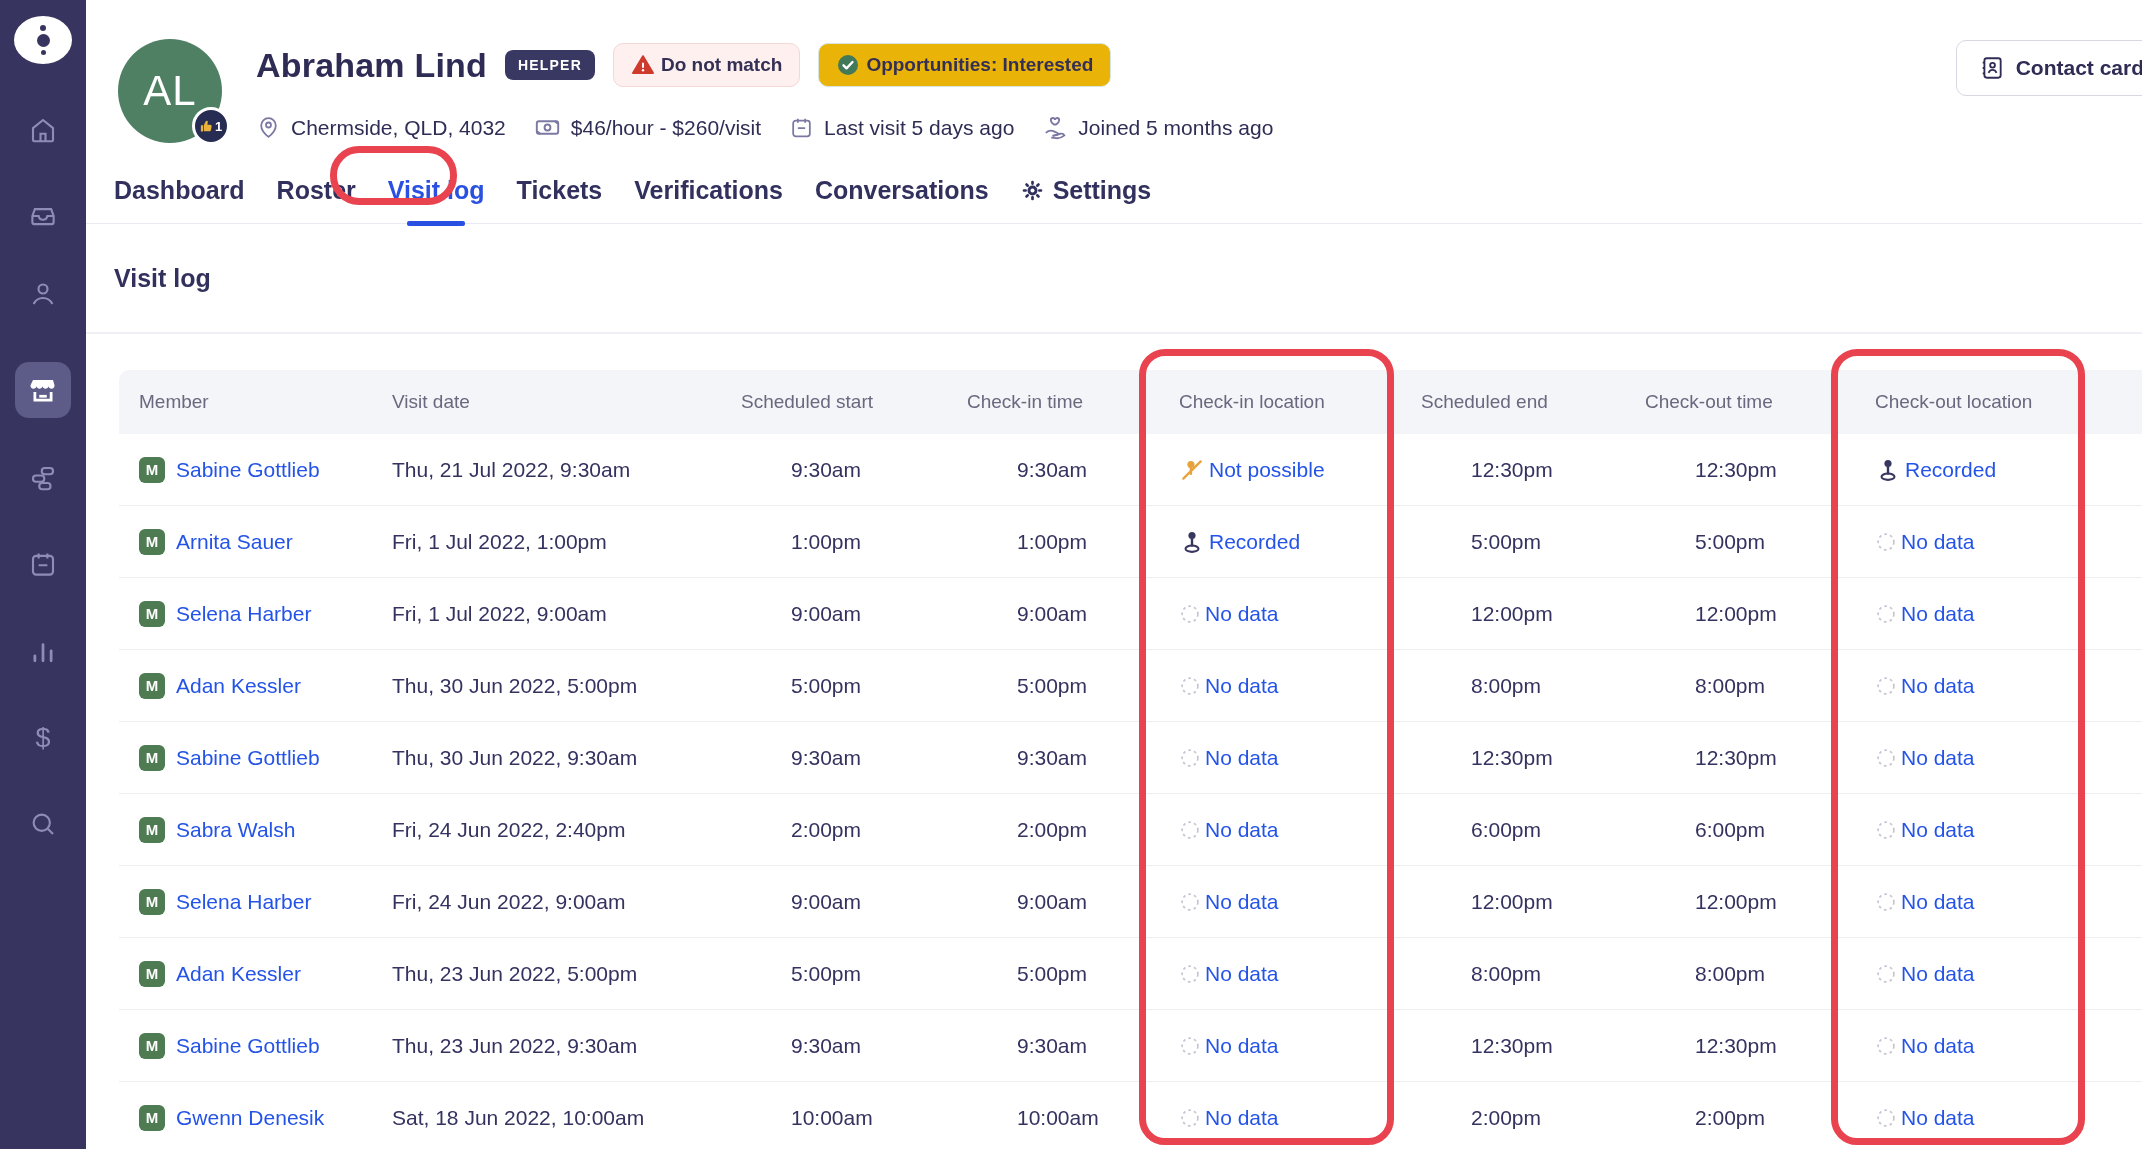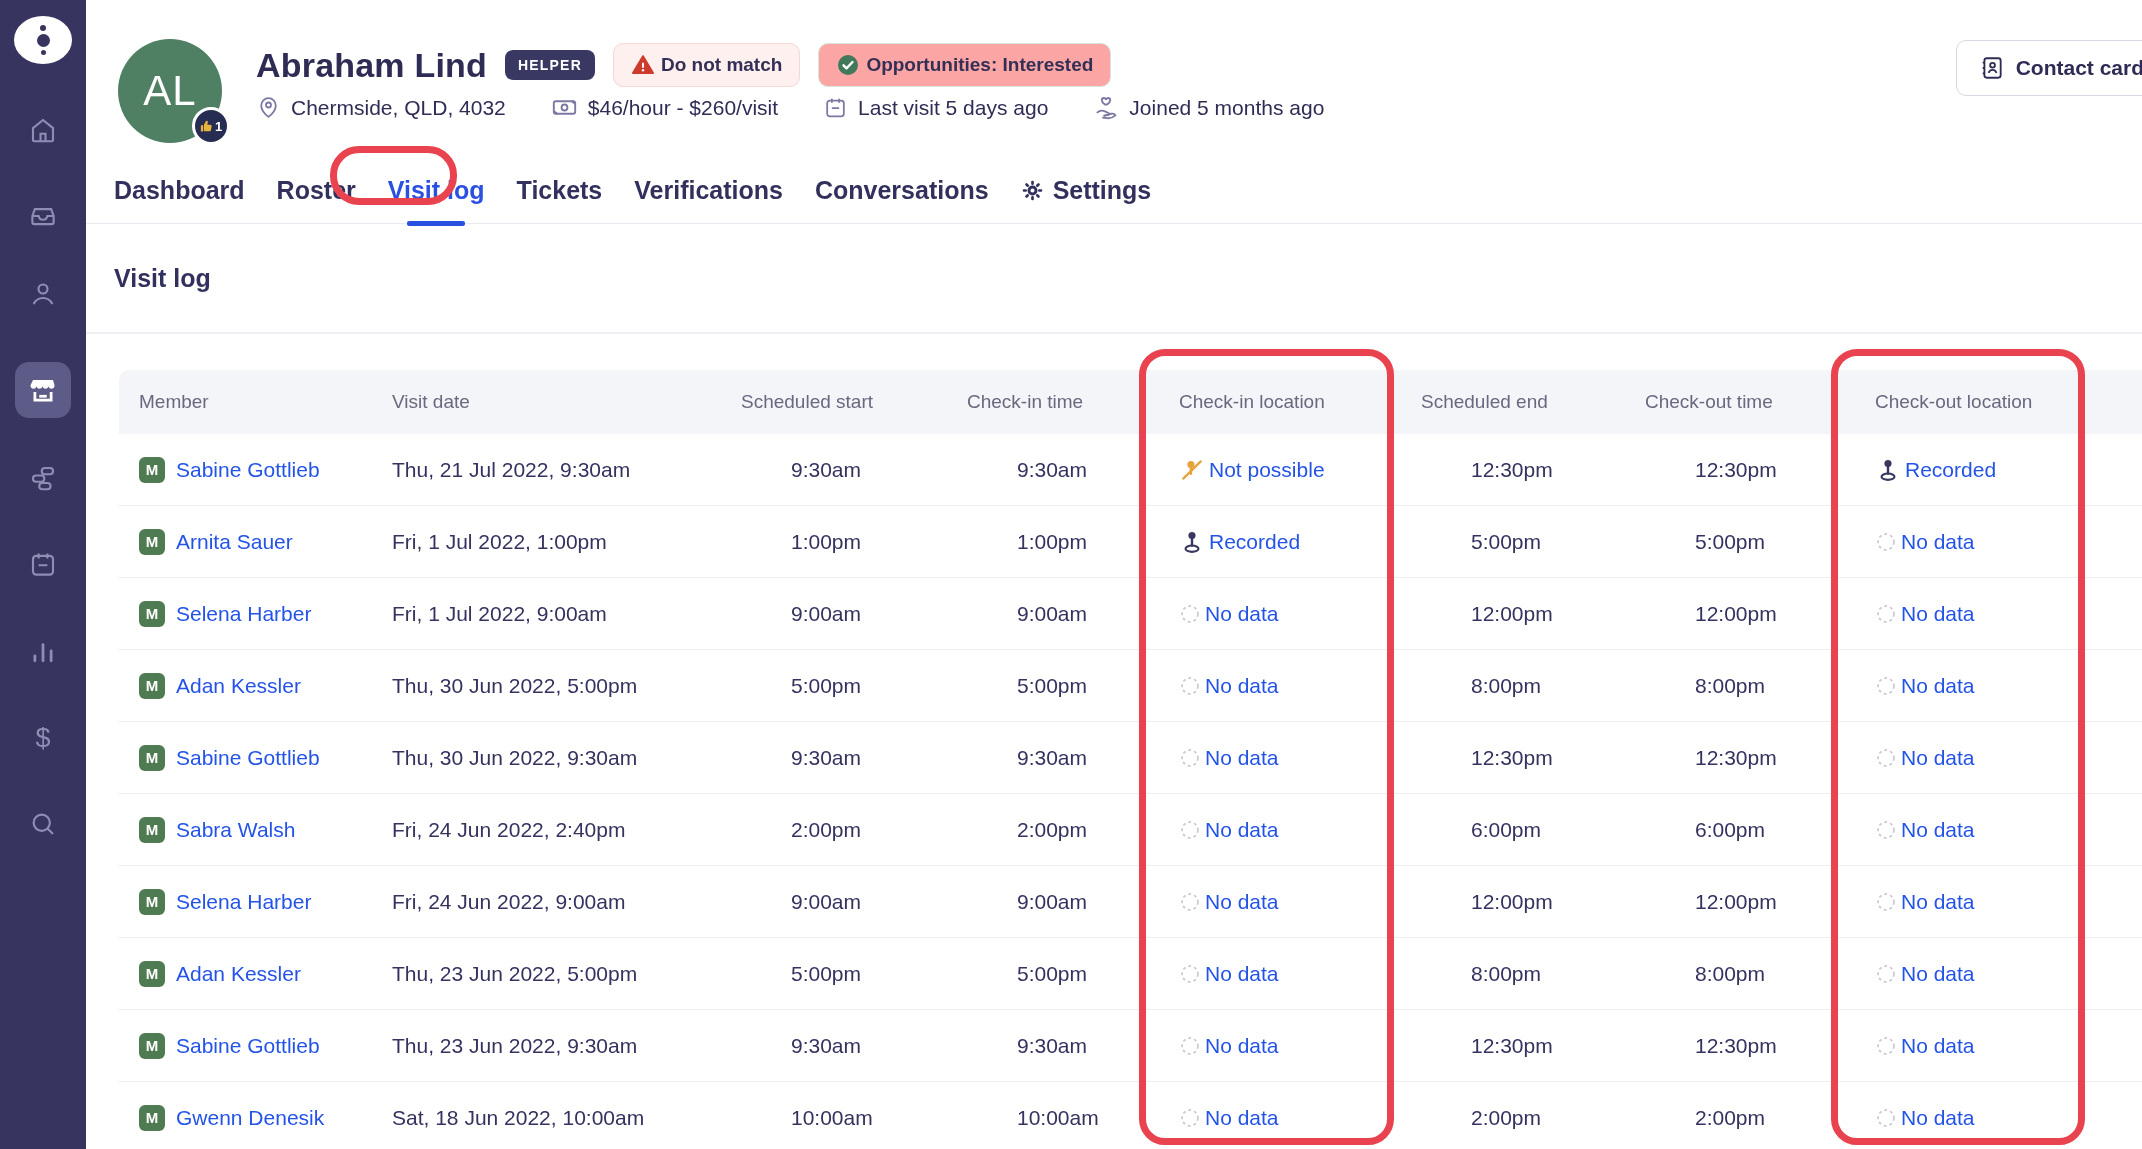--- a/index.html
+++ b/index.html
@@ -55,23 +55,23 @@
   .head-rows { position: absolute; left: 170px; top: 26px; }
   .name-row { display: flex; align-items: center; gap: 18px; height: 54px; }
   .person-name { font-size: 34px; font-weight: bold; color: #2e2c55; letter-spacing: .2px; }
   .role-badge {
     background: #393863; color: #ffffff; font-size: 14px; font-weight: bold;
     letter-spacing: 1.2px; padding: 7px 13px; border-radius: 8px;
   }
   .pill { display: flex; align-items: center; gap: 6px; padding: 9px 17px; border-radius: 10px;
     font-size: 19px; font-weight: 600; color: #332f55; }
   .pill.alert { background: #fdf0ef; border: 1px solid #f3d8d5; }
-  .pill.ok    { background: #fca5a5; border: 1px solid #d7e6dd; }
-
-  .info-row { display: flex; align-items: center; gap: 45px; margin-top: 2px; font-size: 21px; color: #2f2d55; }
+  .pill.ok    { background: #eab308; border: 1px solid #d7e6dd; }
+
+  .info-row { display: flex; align-items: center; gap: 28px; margin-top: 22px; font-size: 21px; color: #2f2d55; }
   .info-item { display: flex; align-items: center; gap: 10px; }
   .info-item svg { stroke: #7b79a3; fill: none; stroke-width: 1.7; }
 
   .contact-btn {
     position: absolute; right: 14px; top: 28px; height: 56px; padding: 16px 22px;
     background: #fff; border: 1px solid #d8d8e2; border-radius: 10px;
     display: flex; align-items: center; gap: 11px;
     font-size: 21px; font-weight: 600; color: #2e2c55; cursor: pointer;
   }
   .contact-btn svg { stroke: #2e2c55; fill: none; stroke-width: 1.7; }

